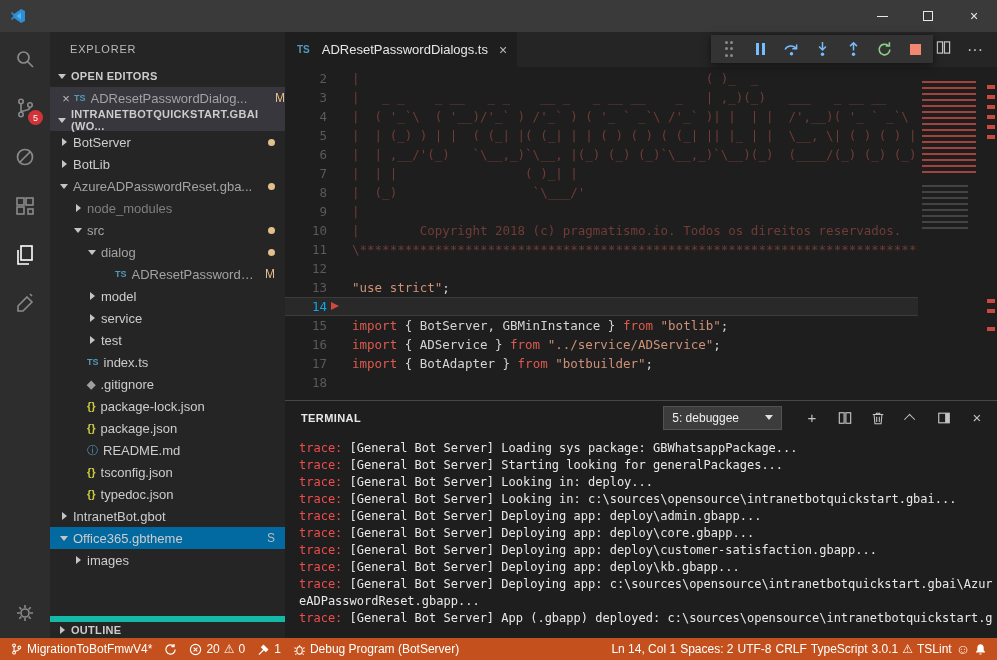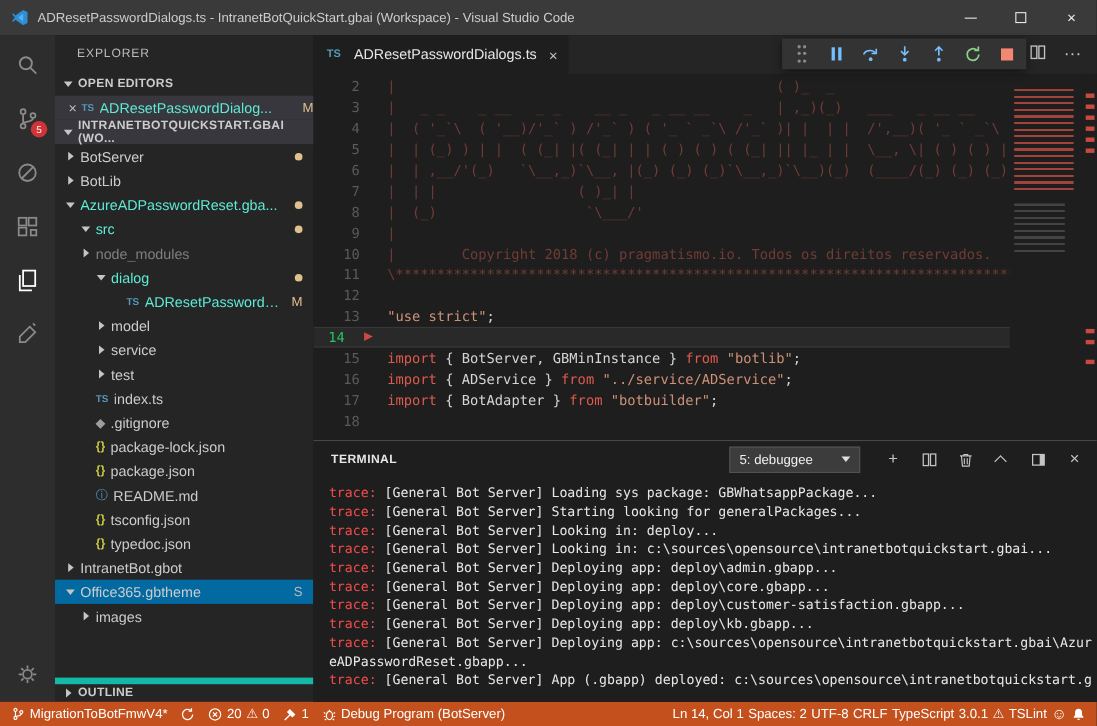--- a/index.html
+++ b/index.html
@@ -40,21 +40,21 @@
   .tree-row.selected { background:#0369a1; }
   .arrow { width:15px; flex:none; position:relative; height:16px; }
   .arrow.c::before { content:''; position:absolute; left:4px; top:4px; border-left:5px solid #C5C5C5; border-top:4px solid transparent; border-bottom:4px solid transparent; }
   .arrow.e::before { content:''; position:absolute; left:2px; top:6px; border-top:5px solid #C5C5C5; border-left:4px solid transparent; border-right:4px solid transparent; }
   .ficon { flex:none; margin-right:5px; font-size:10px; font-weight:bold; }
   .ficon.ts { color:#519ABA; font-size:9px; letter-spacing:0; }
   .ficon.json { color:#CBCB41; font-size:11px; }
   .ficon.git { color:#9E9E9E; font-size:11px; }
   .ficon.info { color:#519ABA; font-size:11px; font-weight:normal; }
   .lbl { white-space:nowrap; overflow:hidden; text-overflow:ellipsis; }
-  .lbl.modified { color:#5eead4; }
+  .lbl.modified { color:#a3a3a3; }
   .lbl.dim { color:#7F7F7F; }
   .tr-spacer { flex:1; }
   .dot { width:7px; height:7px; border-radius:50%; background:#E2C08D; flex:none; }
   .gitbadge { color:#E2C08D; font-size:12px; flex:none; margin-left:6px; }
   .gitbadge.s { color:#BBBBBB; }
   .sb-outline { border-top:6px solid #14b8a6; }
 
   
   .editorcol { flex:1; min-width:0; display:flex; flex-direction:column; position:relative; background:#1E1E1E; }
   .tabbar { height:35px; flex:none; background:#252526; display:flex; align-items:stretch; }
@@ -70,21 +70,21 @@
   .grip i { width:3px; height:3px; background:#8A8A8A; border-radius:50%; }
   .pause-bars { display:flex; gap:3px; }
   .pause-bars i { width:3px; height:12px; background:#75BEFF; }
   .stop-sq { width:11px; height:11px; background:#F48771; }
 
   
   .editor { flex:1; position:relative; overflow:hidden; font-family:"DejaVu Sans Mono", monospace; font-size:12.5px; line-height:19px; padding-top:2px; }
   .code-line { display:flex; height:19px; white-space:pre; position:relative; }
   .code-line.current { background:rgba(255,255,255,.05); box-shadow:inset 0 1px 0 rgba(255,255,255,.09), inset 0 -1px 0 rgba(255,255,255,.09); }
   .ln { width:42px; flex:none; text-align:right; color:#5A5A5A; }
-  .code-line.current .ln { color:#22c55e;text-align:center; }
+  .code-line.current .ln { color:#0ea5e9; }
   .ltext { padding-left:25px; }
   .cm { color:#703C36; }
   .kw { color:#DD5A4E; }
   .st { color:#CE9178; }
   .pl { color:#D4D4D4; }
   .dbg-dot { position:absolute; left:46px; top:5px; width:0; height:0; border-left:8px solid #CE4A41; border-top:4.5px solid transparent; border-bottom:4.5px solid transparent; }
 
   .minimap { position:absolute; top:0; right:13px; width:66px; height:100%; background:#1E1E1E; }
   .mm-red { position:absolute; top:14px; left:4px; right:8px; height:96px; background:repeating-linear-gradient(180deg, rgba(205,80,70,.75) 0 2px, transparent 2px 6px); }
   .mm-dim { position:absolute; top:118px; left:4px; right:16px; height:46px; background:repeating-linear-gradient(180deg, rgba(200,200,200,.22) 0 2px, transparent 2px 6px); }
@@ -114,21 +114,20 @@
 </head>
 <body>
 
 <div class="app">
 
   <div class="titlebar">
     <svg class="vsc-logo" viewBox="0 0 16 16">
         <path fill="#2C8FD6" d="M11 1l4 2v10l-4 2-7-5-2 2-1-1 2.5-3L1 5l1-1 2 2z"></path>
         <path fill="#5AB0E8" d="M11 4.5v7L6.5 8z"></path>
       </svg>
-    <span class="title-text">ADResetPasswordDialogs.ts - IntranetBotQuickStart.gbai (Workspace) - Visual Studio Code</span>
     <div class="win-controls">
       <div class="win-btn">
           <span class="min-glyph"></span>
         </div>
       <div class="win-btn">
           <span class="max-glyph"></span>
         </div>
       <div class="win-btn">
           <span>×</span>
         </div>
@@ -216,29 +215,29 @@
             <span class="lbl">BotLib</span>
             <span class="tr-spacer"></span>
           </div>
           <div class="tree-row" style="padding-left: 8px;">
             <span class="arrow e"></span>
             <span class="lbl modified">AzureADPasswordReset.gba...</span>
             <span class="tr-spacer"></span>
             <span class="dot"></span>
           </div>
           <div class="tree-row" style="padding-left: 22px;">
+            <span class="arrow c"></span>
+            <span class="lbl dim">node_modules</span>
+            <span class="tr-spacer"></span>
+          </div>
+          <div class="tree-row" style="padding-left: 22px;">
             <span class="arrow e"></span>
             <span class="lbl modified">src</span>
             <span class="tr-spacer"></span>
             <span class="dot"></span>
-          </div>
-          <div class="tree-row" style="padding-left: 22px;">
-            <span class="arrow c"></span>
-            <span class="lbl dim">node_modules</span>
-            <span class="tr-spacer"></span>
           </div>
           <div class="tree-row" style="padding-left: 36px;">
             <span class="arrow e"></span>
             <span class="lbl modified">dialog</span>
             <span class="tr-spacer"></span>
             <span class="dot"></span>
           </div>
           <div class="tree-row" style="padding-left: 50px;">
             <span class="arrow"></span>
             <span class="ficon ts">TS</span>

